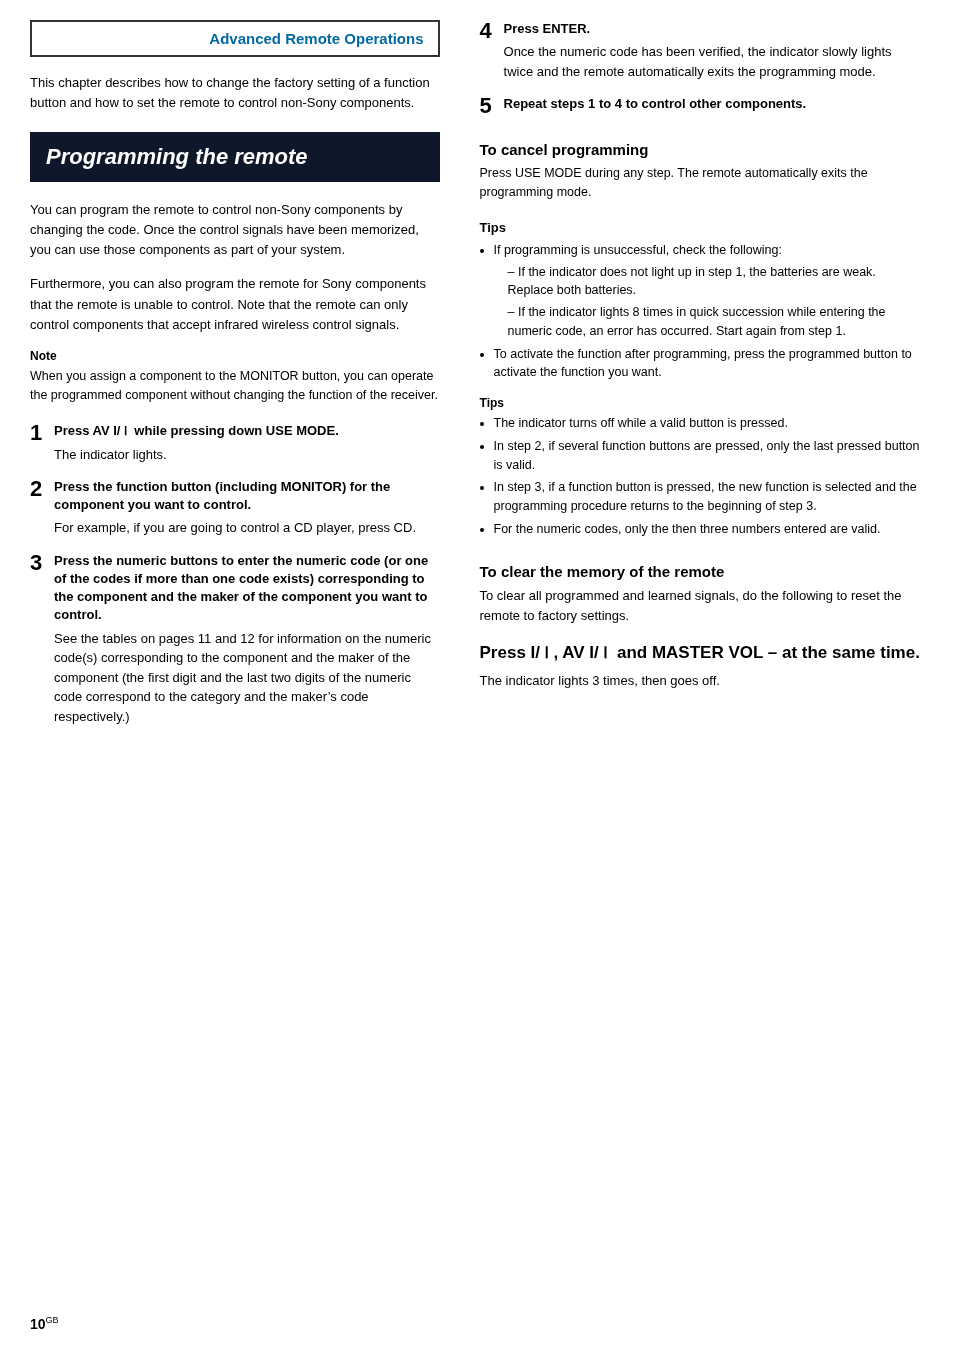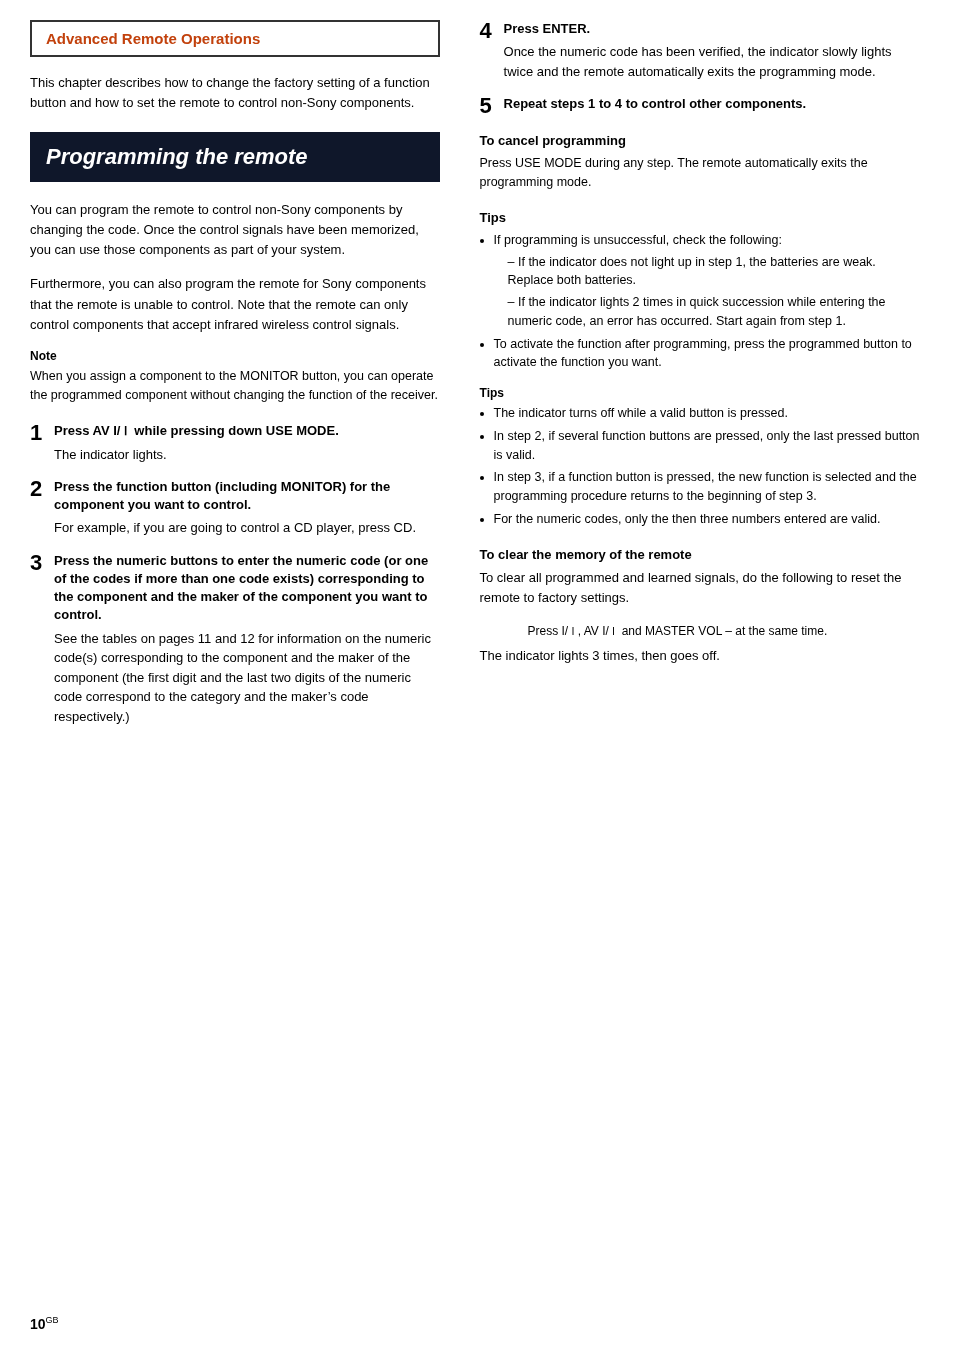--- a/index.html
+++ b/index.html
@@ -38,22 +38,22 @@
       border: 2px solid #333;
       padding: 8px 14px;
       margin-bottom: 16px;
       display: inline-block;
       width: 100%;
     }
 
     .header-box h1 {
       font-size: 15px;
       font-weight: bold;
-      text-align: left;
-      color: #c2410c;
+      text-align: right;
+      color: #0369a1;
     }
 
     .intro-text {
       font-size: 13px;
       line-height: 1.5;
       margin-bottom: 20px;
     }
 
     .section-title-box {
       background: #0f172a;
@@ -117,23 +117,23 @@
     }
 
     .step-detail {
       font-size: 13px;
       line-height: 1.5;
       margin-top: 4px;
     }
 
     .subsection-title {
       font-weight: bold;
-      font-size: 13px;
+      font-size: 15px;
       margin-bottom: 6px;
-      margin-top: 16px;
+      margin-top: 24px;
     }
 
     .tips-section {
       margin-bottom: 14px;
     }
 
     .tips-label {
       font-weight: bold;
       font-size: 13px;
       margin-bottom: 6px;
@@ -164,25 +164,24 @@
       font-size: 12.5px;
       line-height: 1.5;
       margin-bottom: 3px;
     }
 
     .clear-memory-section {
       margin-top: 18px;
     }
 
     .clear-memory-bold {
-      font-weight: normal;
-      font-size: 12px;
+      font-weight: bold;
+      font-size: 17px;
       line-height: 1.5;
       margin-bottom: 6px;
-      margin-left: 48px;
     }
 
     .page-footer {
       position: fixed;
       bottom: 20px;
       left: 30px;
       font-size: 14px;
       font-weight: bold;
     }
 
@@ -261,21 +260,21 @@
       <div class="note-text">Press USE MODE during any step. The remote automatically exits the programming mode.</div>
     </div>
 
     <div class="tips-section">
       <div class="tips-label">Tips</div>
       <ul class="bullet-list">
         <li>
           <span>If programming is unsuccessful, check the following:</span>
           <ul class="sub-bullet-list">
             <li>If the indicator does not light up in step 1, the batteries are weak. Replace both batteries.</li>
-            <li>If the indicator lights 2 times in quick succession while entering the numeric code, an error has occurred. Start again from step 1.</li>
+            <li>If the indicator lights 8 times in quick succession while entering the numeric code, an error has occurred. Start again from step 1.</li>
           </ul>
         </li>
         <li>To activate the function after programming, press the programmed button to activate the function you want.</li>
       </ul>
     </div>
 
     <div class="note-section">
       <div class="note-label">Tips</div>
       <ul class="bullet-list">
         <li>The indicator turns off while a valid button is pressed.</li>

